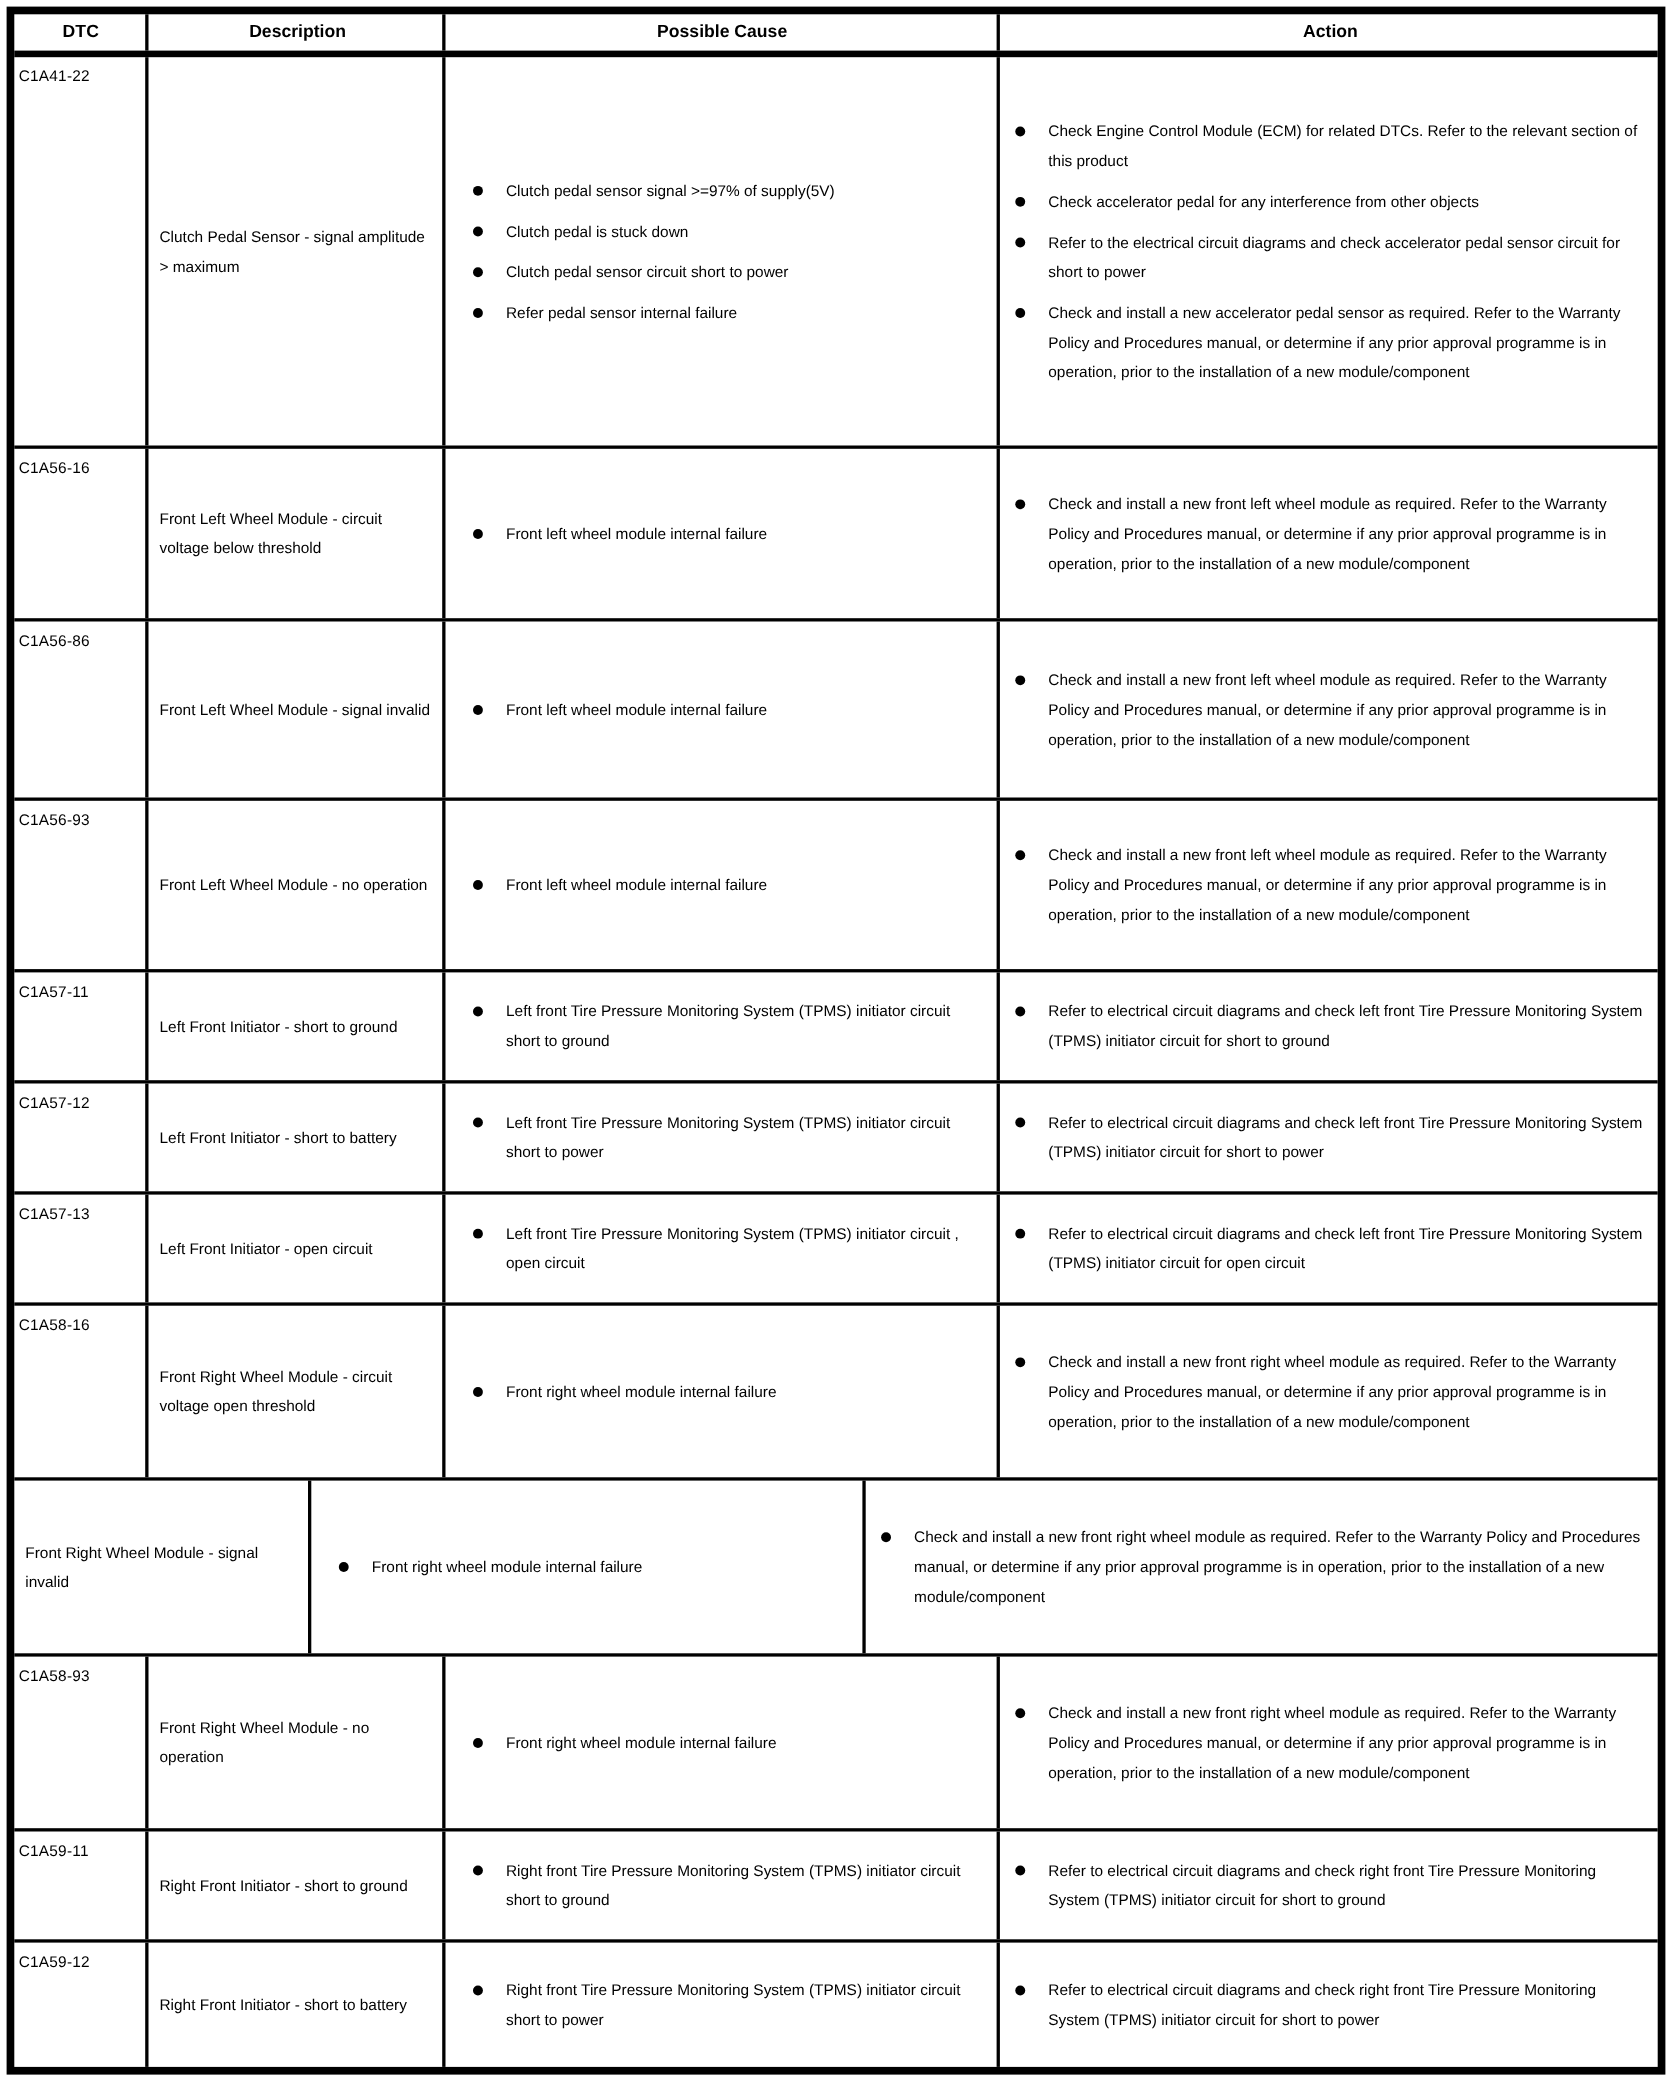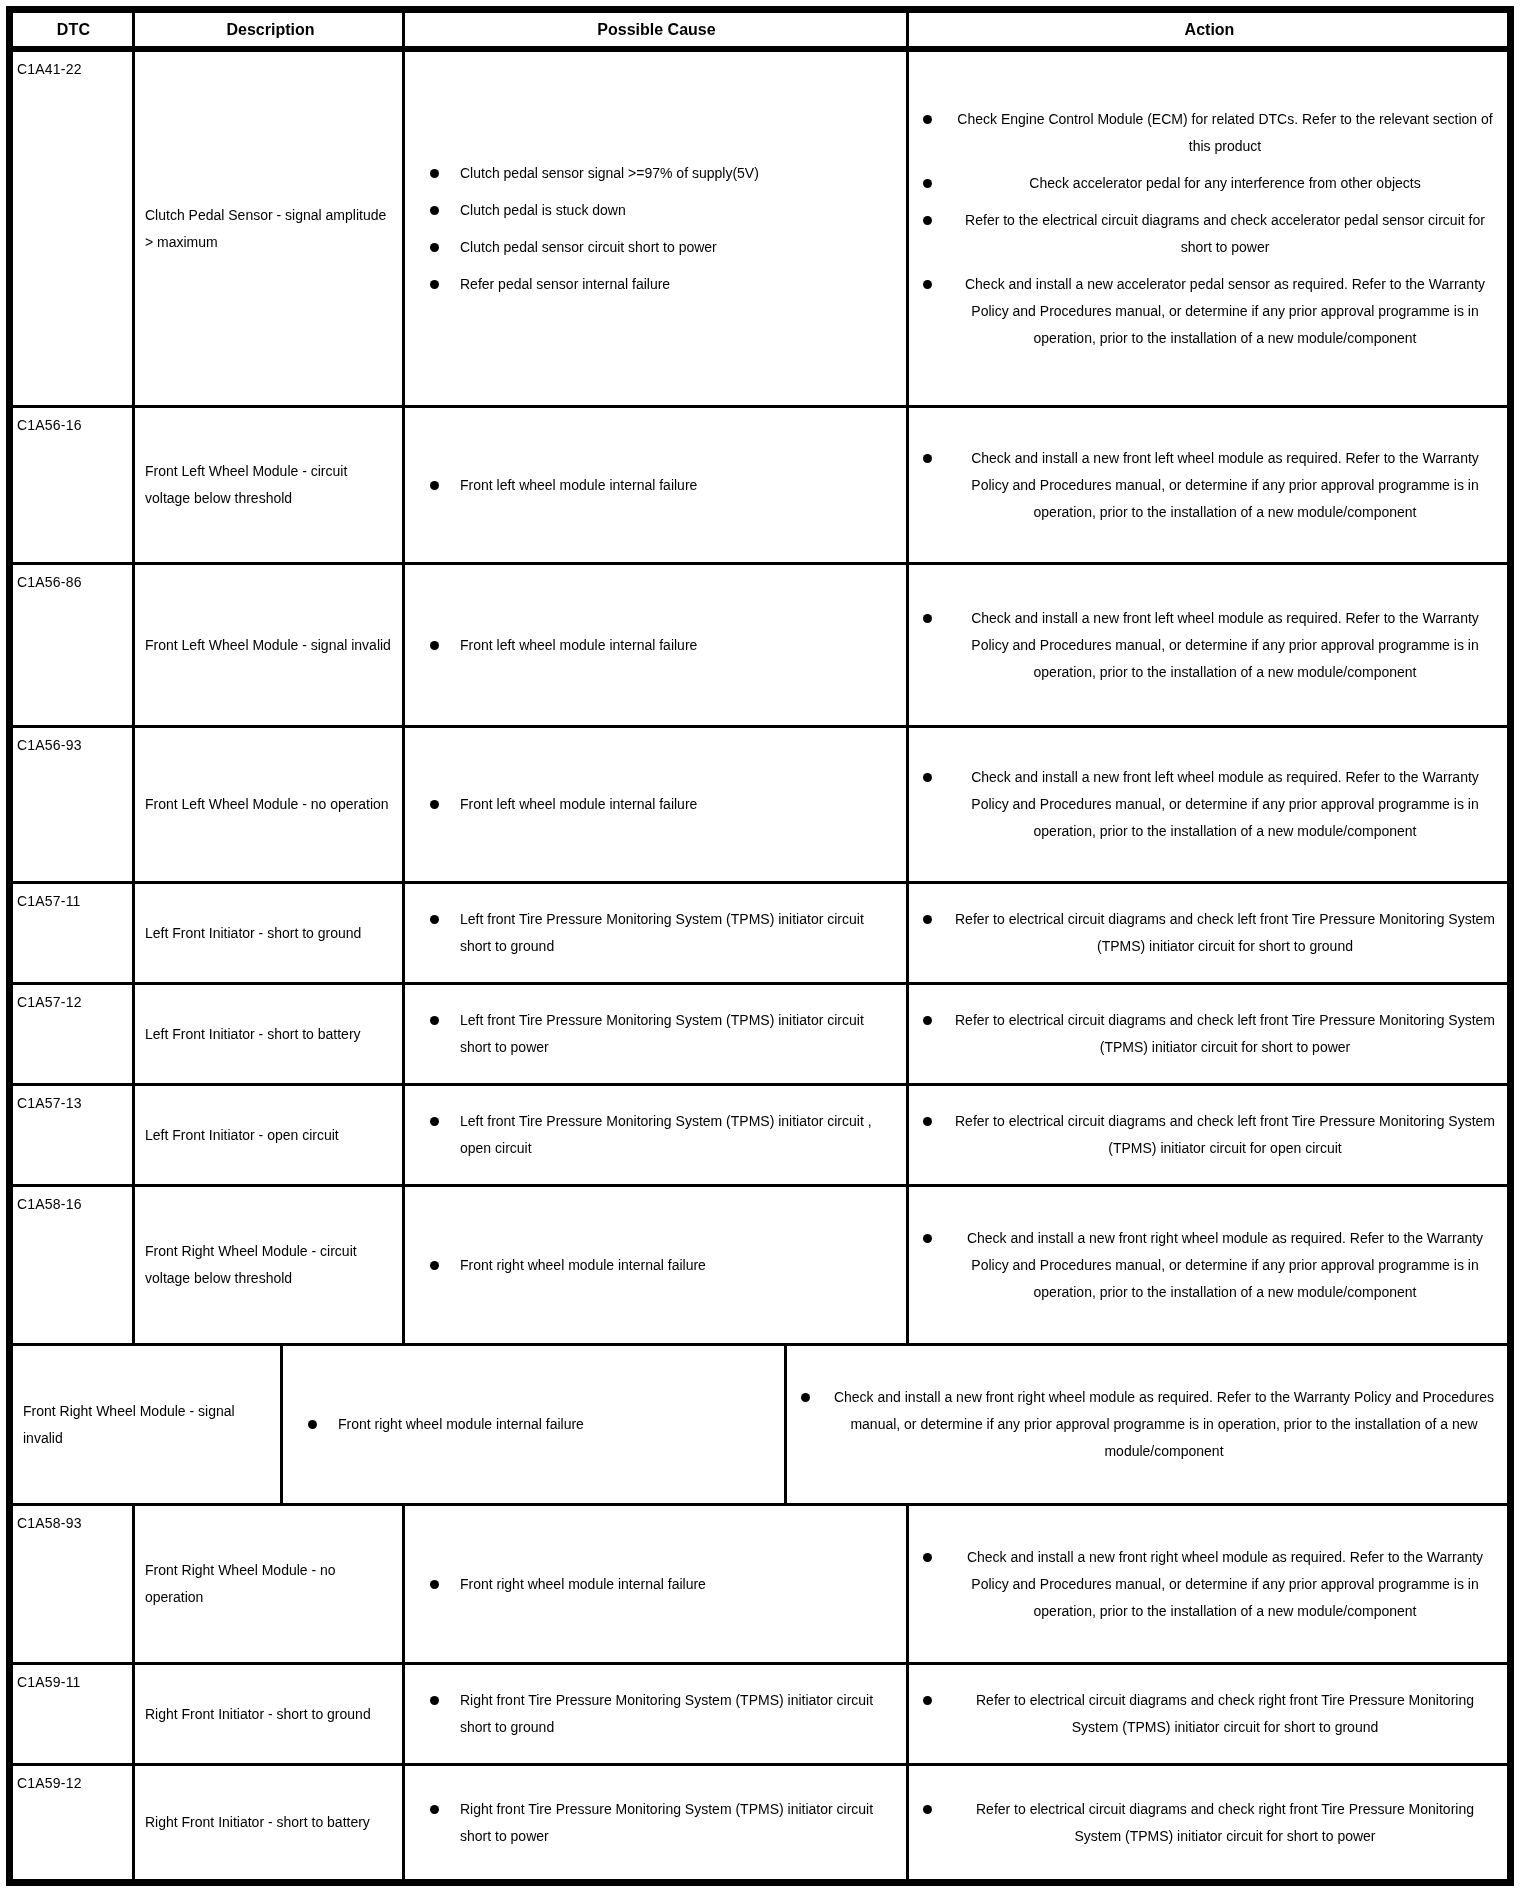--- a/index.html
+++ b/index.html
@@ -68,21 +68,21 @@
   .row:nth-child(9)  { min-height: 160px; }
   .row:nth-child(10) { min-height: 159px; }
   .row:nth-child(11) { min-height: 101px; }
   .row:nth-child(12) { min-height: 90px;  }
   .cell {
     box-sizing: border-box;
     border-right: 3px solid #000000;
     font-size: 14px;
     line-height: 27px;
   }
-  .cell:last-child { border-right: none; text-align: center; }
+  .cell:last-child { border-right: none; }
   .c-dtc {
     width: 122px;
     flex: 0 0 auto;
     display: flex;
     padding: 4px 2px 4px 4px;
     letter-spacing: 0.2px;
   }
   .c-desc {
     width: 270px;
     flex: 0 0 auto;
@@ -270,21 +270,21 @@
             <ul class="bullets">
               <li>Refer to electrical circuit diagrams and check left front Tire Pressure Monitoring System (TPMS) initiator circuit for open circuit</li>
             </ul>
           </div>
         </div>
         <div class="row">
           <div class="cell c-dtc">
             <span class="txt">C1A58-16</span>
           </div>
           <div class="cell c-desc">
-            <span class="txt">Front Right Wheel Module - circuit voltage below threshold</span>
+            <span class="txt">Front Right Wheel Module - circuit voltage open threshold</span>
           </div>
           <div class="cell c-cause">
             <ul class="bullets">
               <li>Front right wheel module internal failure</li>
             </ul>
           </div>
           <div class="cell c-action">
             <ul class="bullets">
               <li>Check and install a new front right wheel module as required. Refer to the Warranty Policy and Procedures manual, or determine if any prior approval programme is in operation, prior to the installation of a new module/component</li>
             </ul>

